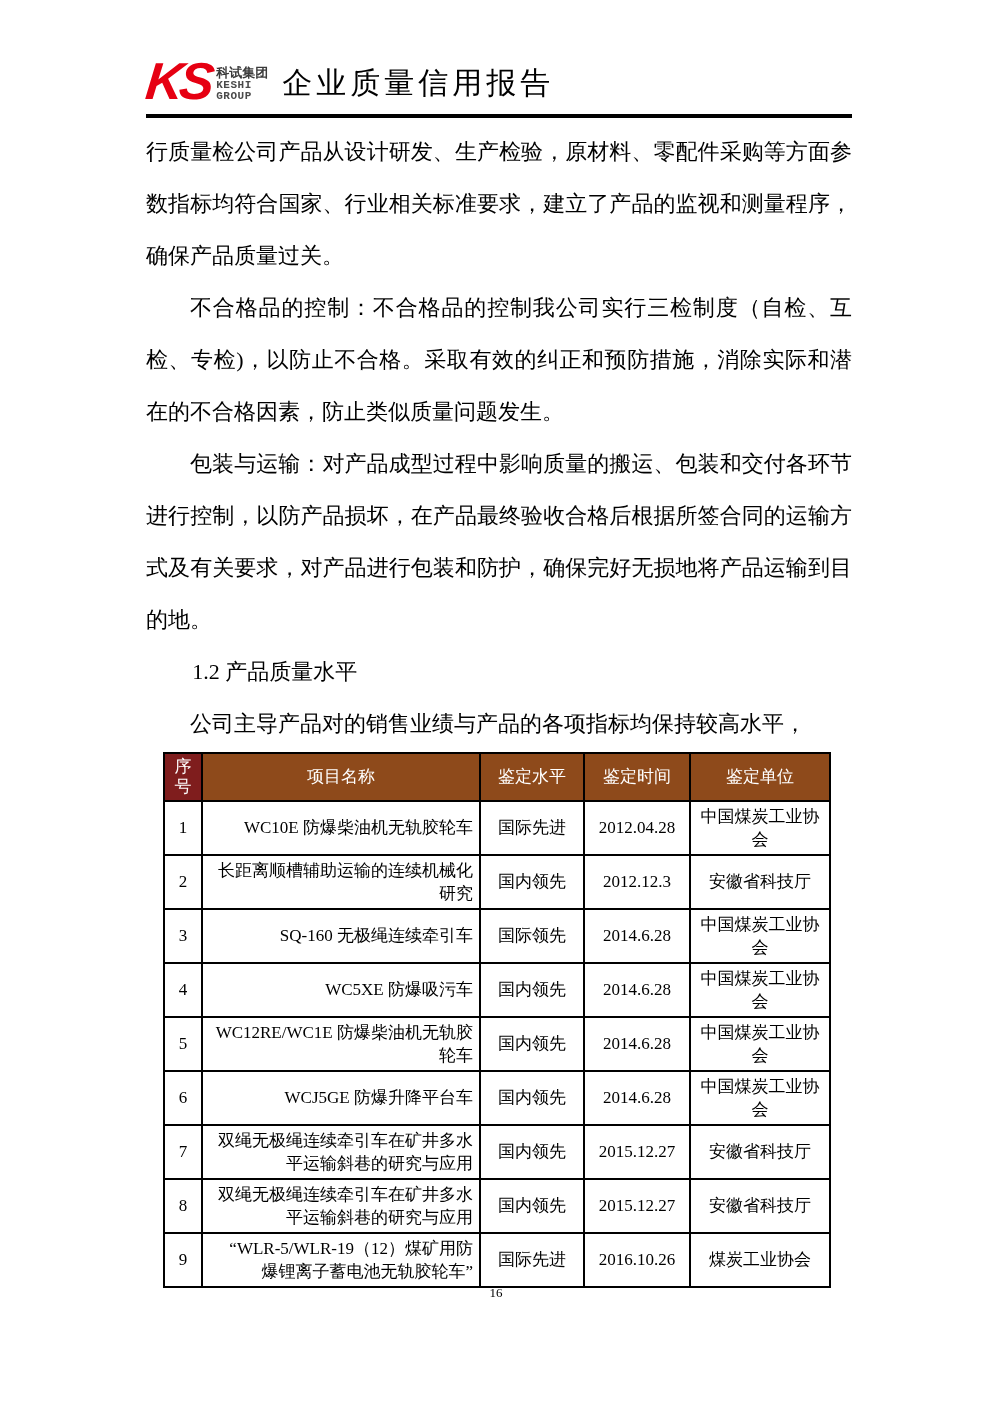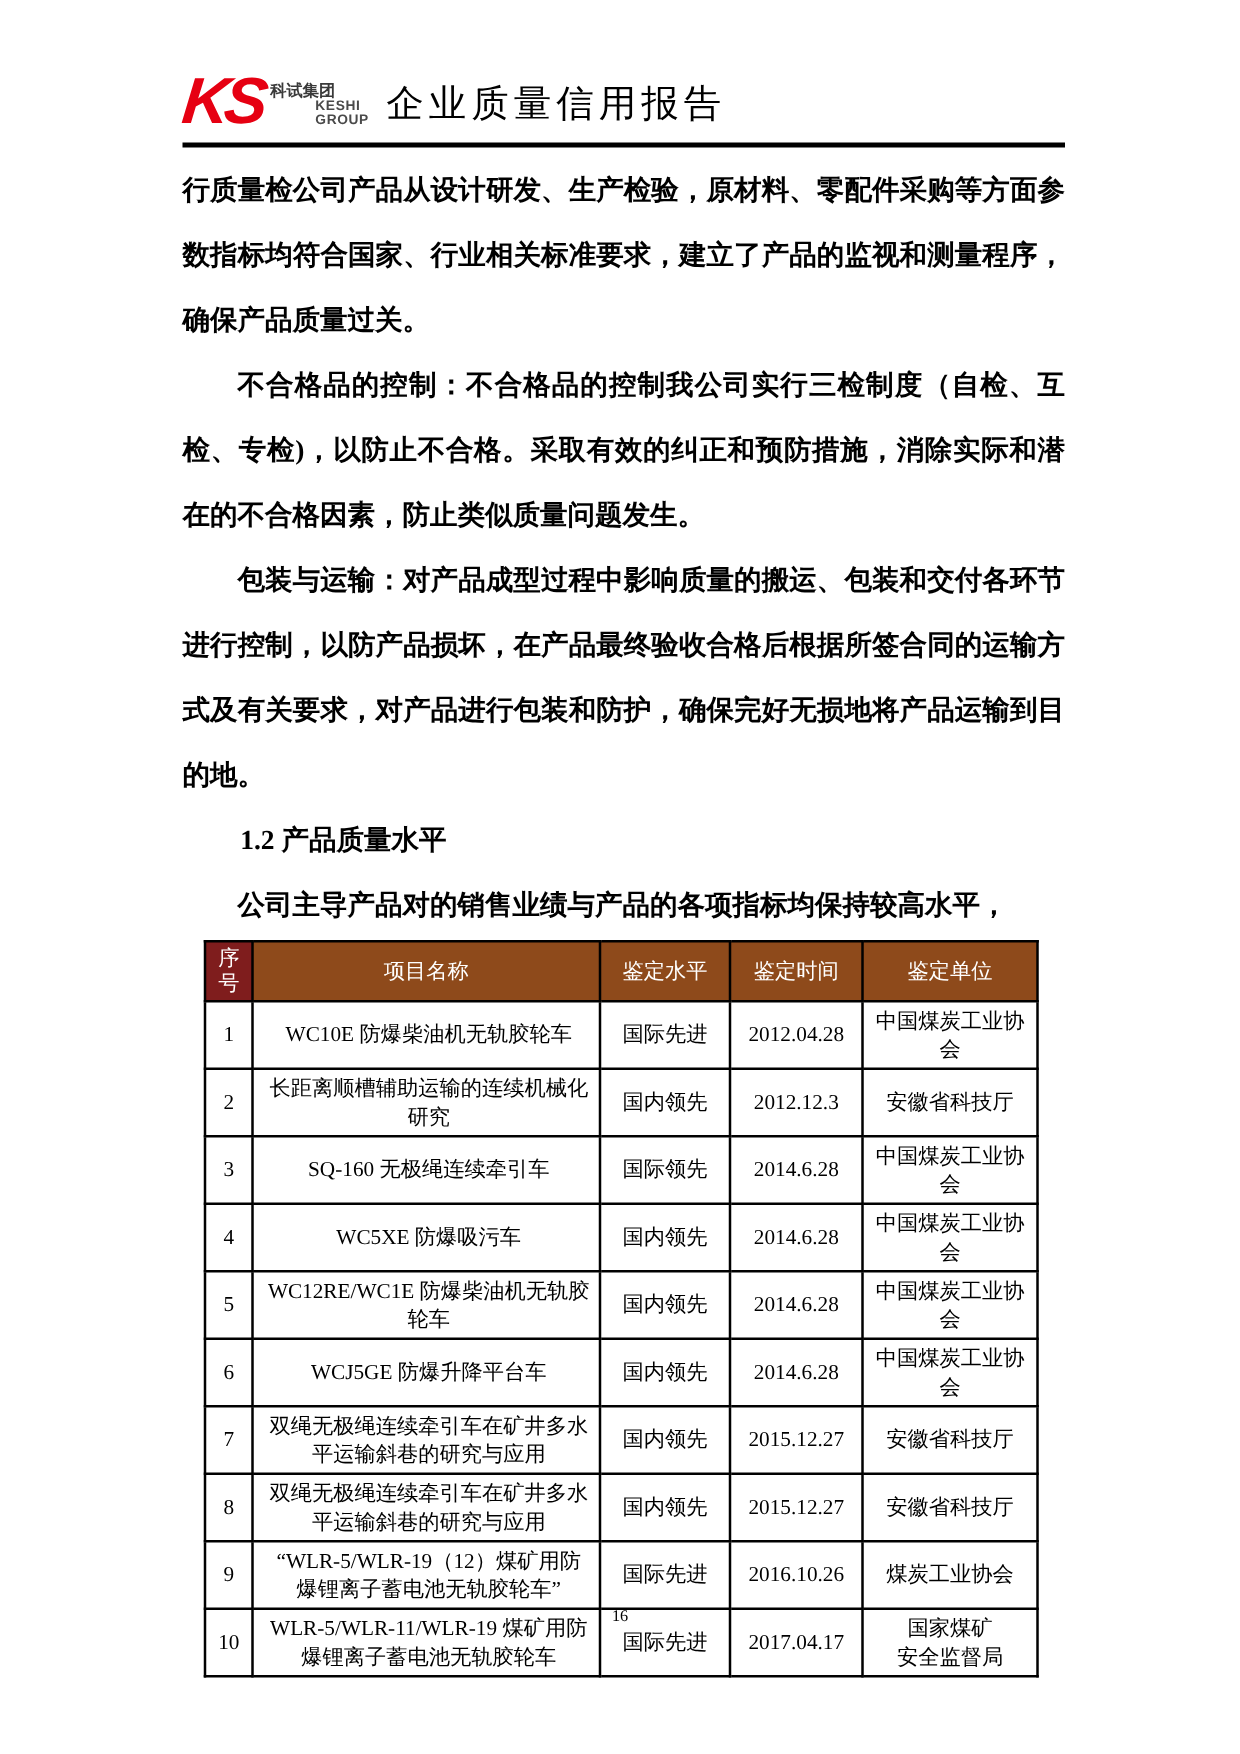--- a/index.html
+++ b/index.html
@@ -18,32 +18,32 @@
   .logo { display: flex; align-items: flex-end; gap: 6px; padding-bottom: 2px; }
   .logo-ks {
     font-family: "Liberation Sans", sans-serif;
     font-weight: 900; font-style: italic;
     font-size: 52px; line-height: 0.92;
     color: #e60012; letter-spacing: -4px;
     transform: skewX(-6deg);
   }
   .logo-side { display: flex; flex-direction: column; line-height: 1.05; padding-bottom: 3px; }
   .logo-cn { font-family: "Liberation Sans", sans-serif; font-size: 13px; font-weight: 700; color: #3a3a3a; }
-  .logo-en { font-family: Liberation Sans, sans-serif; font-size: 11px; font-weight: 700; color: #4a4a4a; letter-spacing: 0.5px; margin-left: 36px; }
+  .logo-en { font-family: Liberation Mono, monospace; font-size: 11px; font-weight: 700; color: #4a4a4a; letter-spacing: 0.5px; }
   .doc-title {
     font-size: 30px; letter-spacing: 4px; font-weight: 500;
     margin-left: 14px; padding-bottom: 4px;
   }
   .header-rule { border: none; border-top: 4px solid #000; margin-top: 6px; }
 
   
   .content { margin-top: 8px; }
   .content p {
     font-size: 22px; line-height: 52px;
-    text-align: justify; text-justify: inter-ideograph; font-weight: bold;
+    text-align: justify; text-justify: inter-ideograph;
   }
   .indent { text-indent: 2em; }
   .section-heading { font-size: 22px; line-height: 52px; text-indent: 2.1em; }
   .table-caption { font-size: 21px; line-height: 50px; text-align: center; letter-spacing: 1px; }
 
   
   table.quality {
     border-collapse: collapse;
     width: 666px;
     margin-left: 17px;
@@ -57,21 +57,21 @@
     vertical-align: middle;
   }
   table.quality thead th {
     color: #fff;
     font-weight: 500;
     height: 48px;
     line-height: 20px;
     text-align: center;
   }
   table.quality td { height: 35px; line-height: 23px; background: #fff; text-align: center; }
-  table.quality td.cell-name { text-align: center; padding-left: 10px; font-family: "Liberation Serif", "DejaVu Serif", serif; }
+  table.quality td.cell-name { text-align: right; padding-left: 10px; font-family: "Liberation Serif", "DejaVu Serif", serif; }
   col.c-no   { width: 38px; }
   col.c-name { width: 278px; }
   col.c-lvl  { width: 104px; }
   col.c-date { width: 106px; }
   col.c-unit { width: 140px; }
 
   
   .page-number {
     position: absolute; bottom: 102px; left: 0; right: 0;
     text-align: center; font-size: 13px;
@@ -178,25 +178,18 @@
           <td>2015.12.27</td>
           <td>安徽省科技厅</td>
         </tr>
         <tr>
           <td>9</td>
           <td class="cell-name">“WLR-5/WLR-19（12）煤矿用防爆锂离子蓄电池无轨胶轮车”</td>
           <td>国际先进</td>
           <td>2016.10.26</td>
           <td>煤炭工业协会</td>
         </tr>
-        <tr>
-          <td>10</td>
-          <td class="cell-name">WLR-5/WLR-11/WLR-19 煤矿用防爆锂离子蓄电池无轨胶轮车</td>
-          <td>国际先进</td>
-          <td>2017.04.17</td>
-          <td>国家煤矿<br>安全监督局</td>
-        </tr>
       </tbody>
   </table>
 
   <div class="page-number">16</div>
 
 </div>
 
 </body></html>

